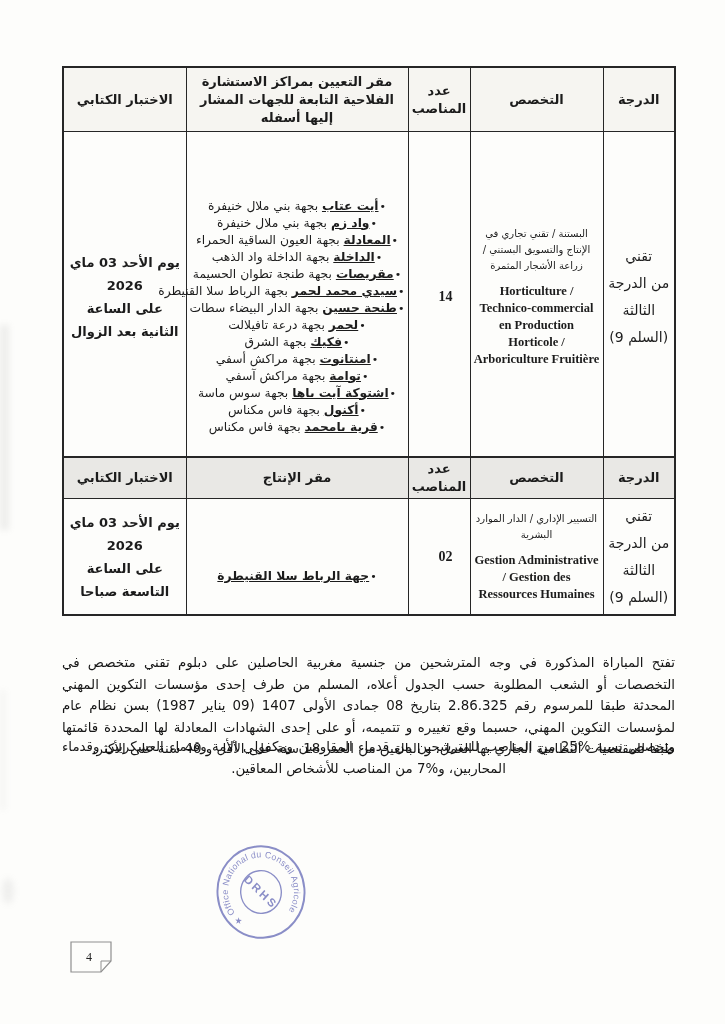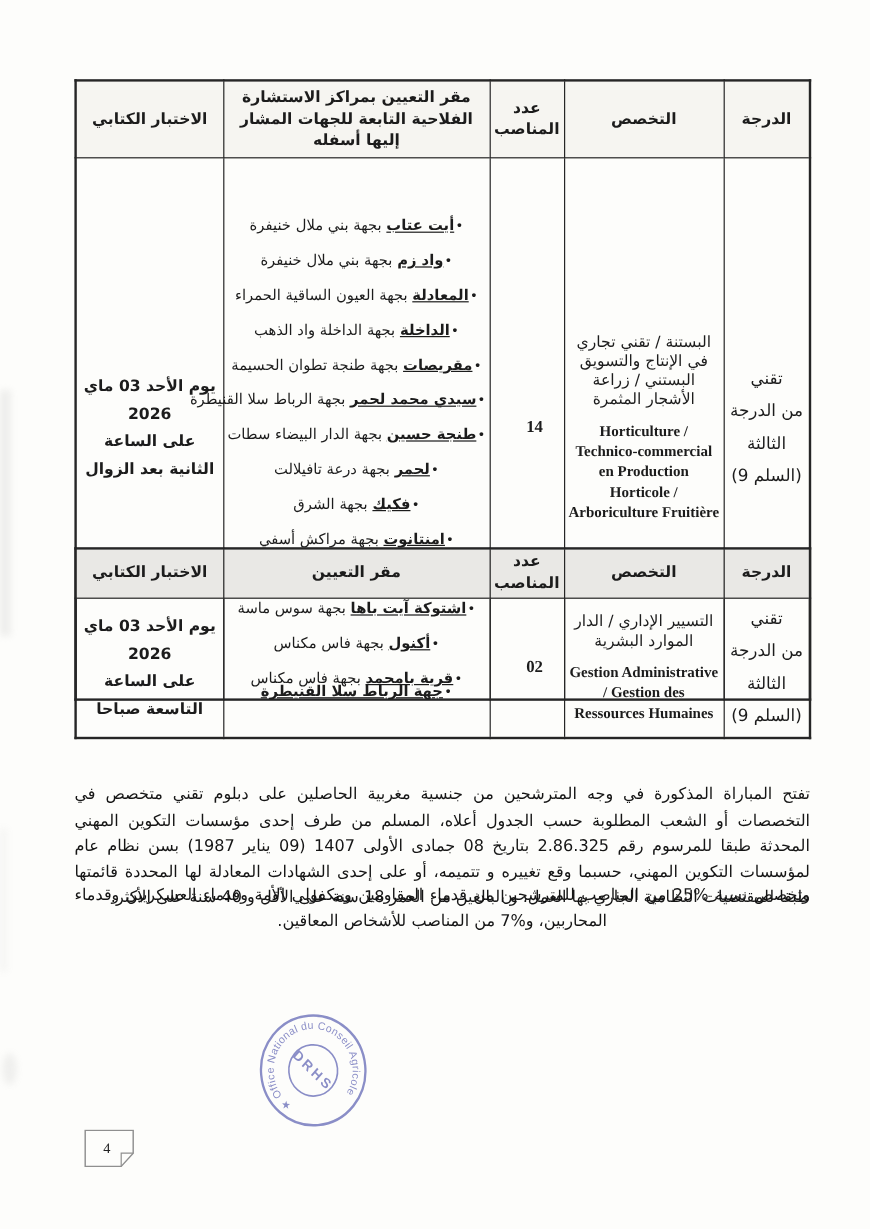--- a/index.html
+++ b/index.html
@@ -31,25 +31,25 @@
   #t2 tr.hdr th{height:35px;}
   #t2 tr.bodyrow td{height:107px;}
   .doc-table th{
     font-size:13px;font-weight:bold;background:#f6f5f1;
     line-height:18px;
   }
   #t2 th{background:#e9e8e5;}
   .preline{white-space:pre-line;}
   td.grade-cell{font-weight:normal;font-size:14px;line-height:27px;}
   td.spec-cell{padding:4px 2px;}
-  .spec-ar{font-size:13px;line-height:16px;margin-bottom:9px;}
+  .spec-ar{font-size:10px;line-height:16px;margin-bottom:9px;}
   .spec-fr{font-family:"Liberation Serif",serif;font-weight:bold;font-size:12.5px;line-height:17px;direction:ltr;}
   td.num-cell{font-family:"Liberation Serif",serif;font-weight:bold;font-size:14px;padding-left:16px;}
   td.exam-cell{font-weight:bold;font-size:13px;line-height:23px;}
-  .loc-list{direction:rtl;font-size:12.3px;line-height:29px;margin-top:40px;}
+  .loc-list{direction:rtl;font-size:12.3px;line-height:17px;margin-top:40px;}
   .loc-line{white-space:nowrap;}
   .loc-line .bullet{font-size:11px;margin-left:1px;}
   .loc-name{font-weight:bold;text-decoration:underline;}
   
   .para{
     position:absolute;left:62px;width:613px;direction:rtl;
     font-size:13.4px;line-height:21.6px;color:#151515;
     text-align:justify;
   }
   #para-eligibility{top:652px;}
@@ -133,21 +133,21 @@
       <col class="col-spec">
       <col class="col-num">
       <col class="col-loc">
       <col class="col-exam">
   </colgroup>
   <tbody>
       <tr class="hdr">
     <th>الدرجة</th>
     <th>التخصص</th>
     <th>عدد المناصب</th>
-    <th>مقر التعيين</th>
+    <th>مقر الإنتاج</th>
     <th>الاختبار الكتابي</th>
   </tr>
   <tr class="bodyrow">
     <td class="grade-cell preline">تقني
 من الدرجة
 الثالثة
 (السلم 9)</td>
     <td class="spec-cell">
       <div class="spec-ar">التسيير الإداري / الدار الموارد البشرية</div>
       <div class="spec-fr">Gestion Administrative / Gestion des Ressources Humaines</div>

